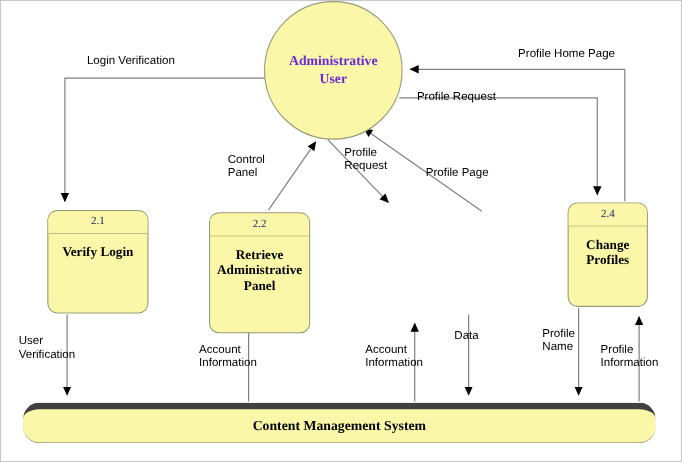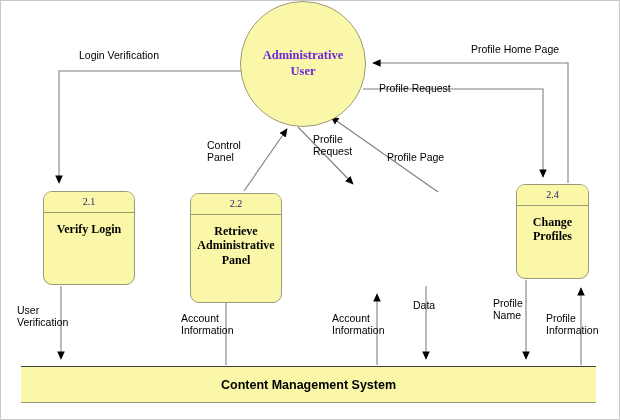--- a/index.html
+++ b/index.html
@@ -76,30 +76,31 @@
     font-weight: bold;
     font-size: 12px;
     color: #000000;
     line-height: 1.2;
     box-sizing: border-box;
   }
   
   .datastore {
     position: absolute;
     background: #faf8a8;
-    border-top: 1px solid #404040;
+    border-top: 6px solid #404040;
     border-bottom: 1px solid #9a9a78;
     box-sizing: border-box;
     display: flex;
     align-items: center;
     justify-content: center;
-    font-family: Liberation Sans, sans-serif;
+    font-family: Liberation Serif, serif;
     font-weight: bold;
     font-size: 12.5px;
     color: #000000;
+    border-radius: 15px;
   }
   
   .flabel {
     position: absolute;
     font-family: "Liberation Sans", sans-serif;
     font-size: 10.5px;
     color: #000000;
     line-height: 1.18;
     white-space: pre-line;
     background: transparent;

